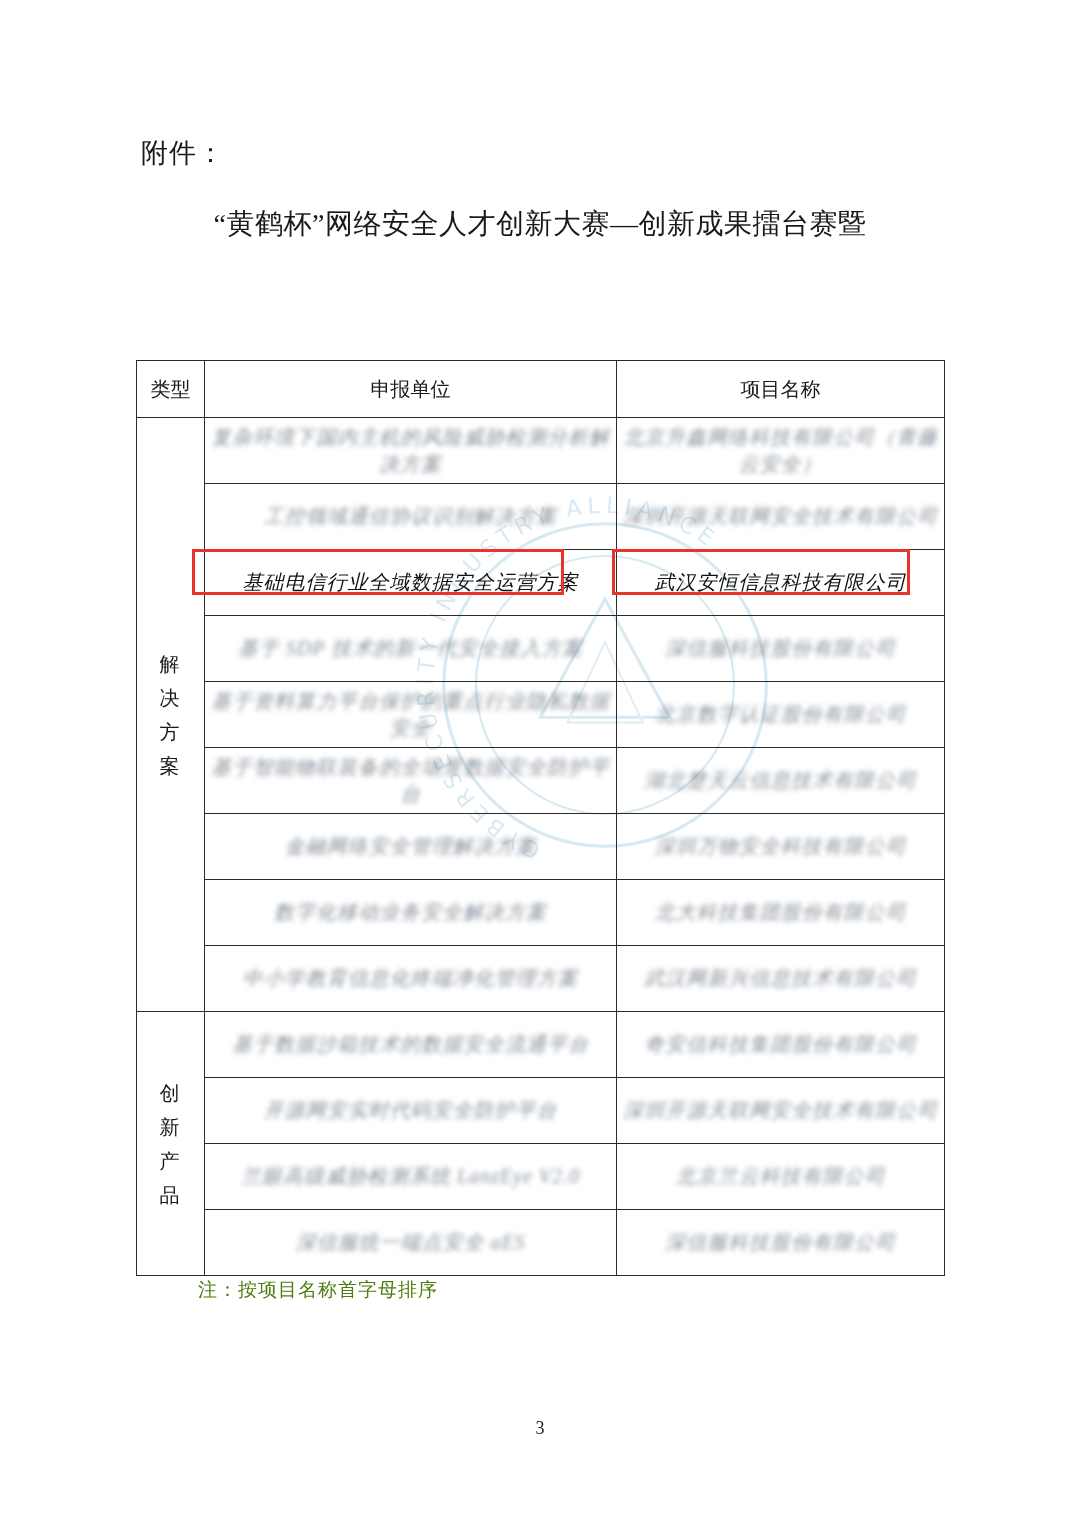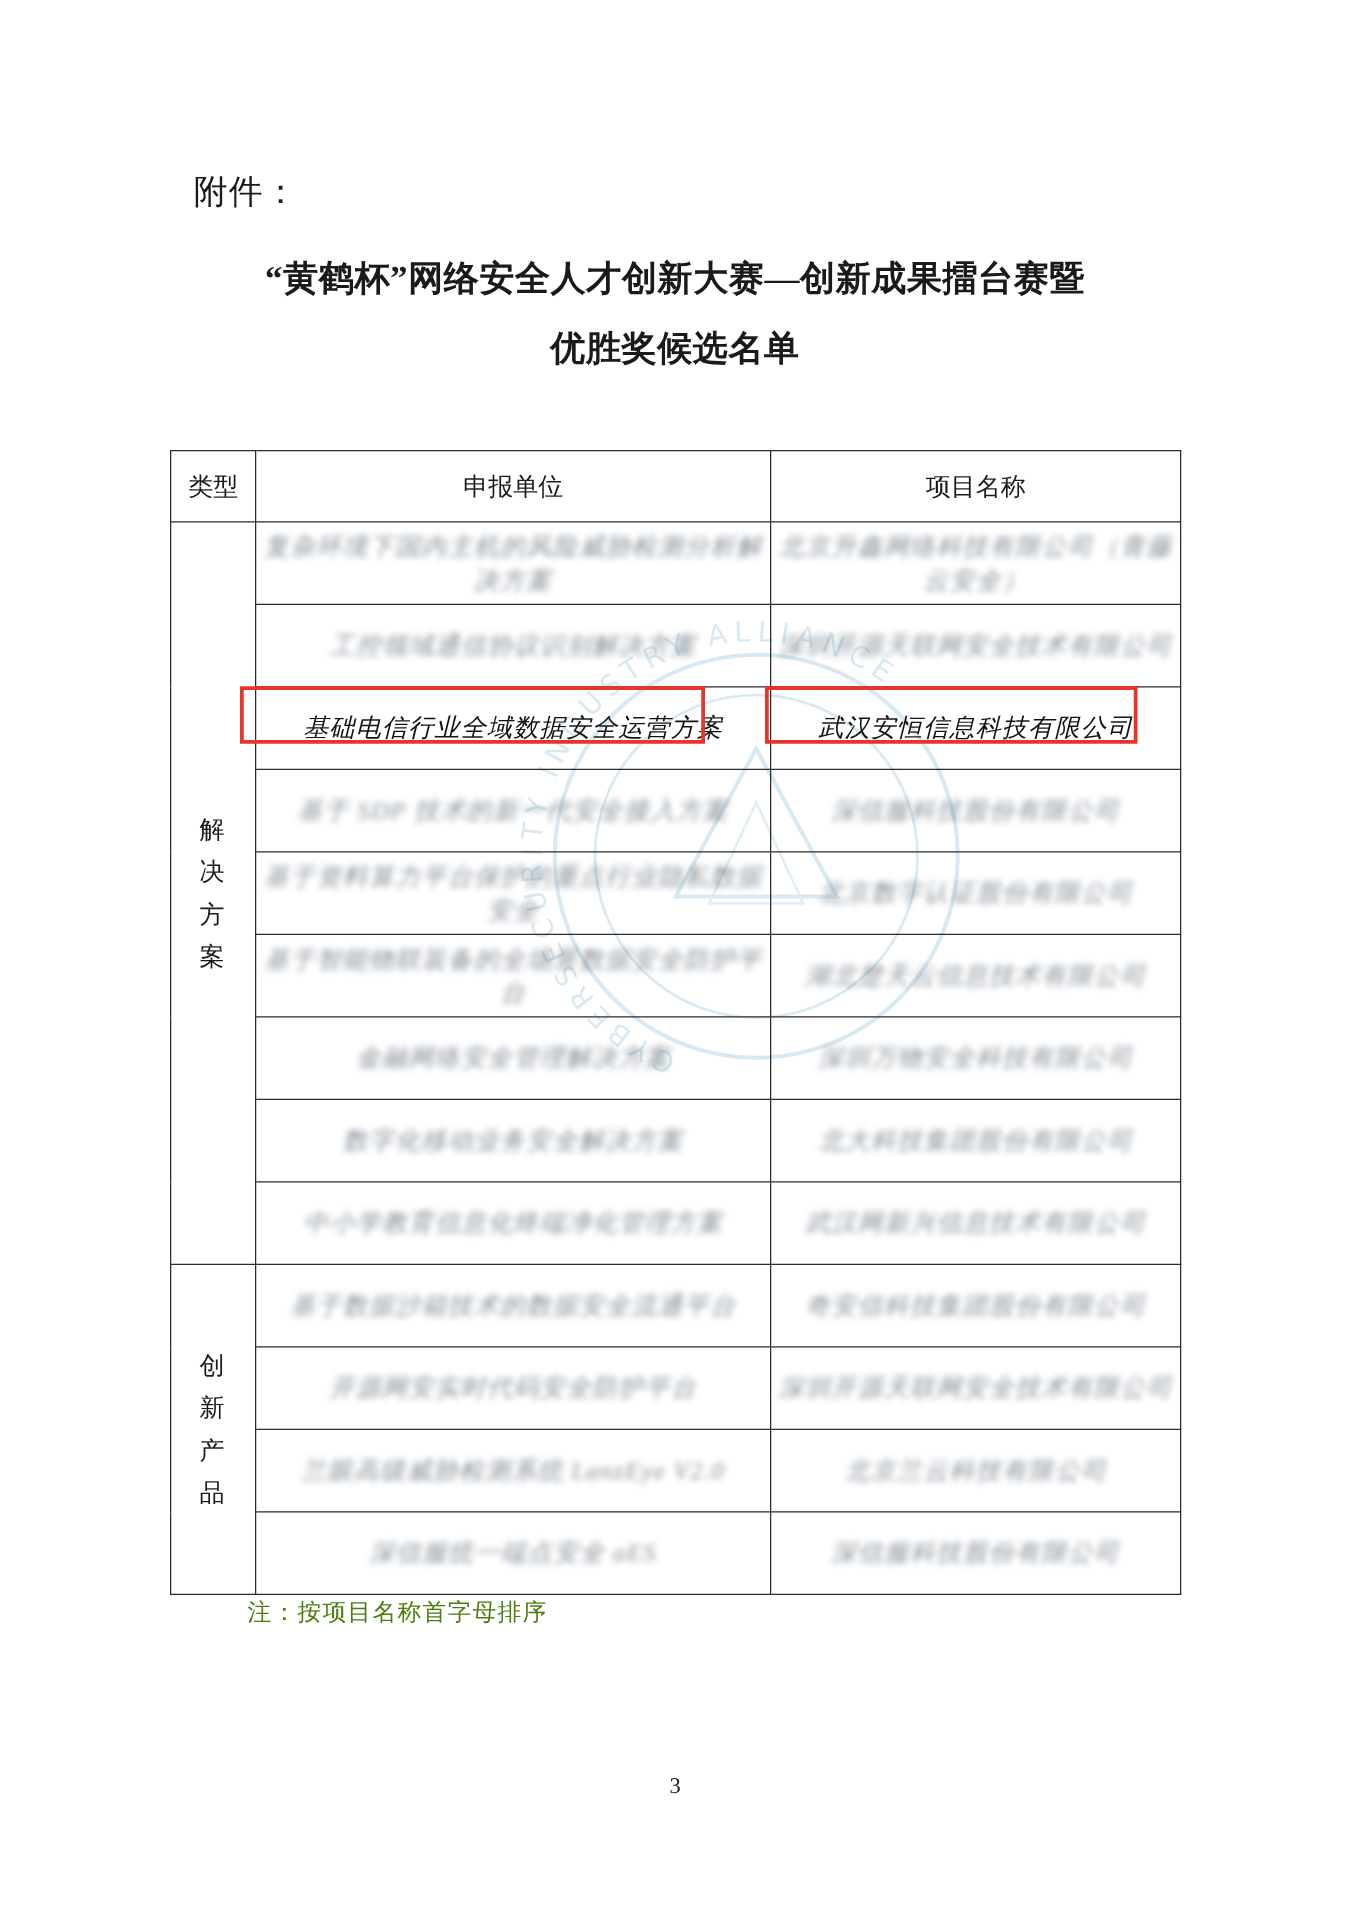--- a/index.html
+++ b/index.html
@@ -11,35 +11,35 @@
     position: relative;
     width: 1080px;
     height: 1526px;
     background: #ffffff;
     font-family: "Liberation Serif", "DejaVu Serif", serif;
     color: #1a1a1a;
     overflow: hidden;
   }
   .attachment-label {
     position: absolute;
-    left: 155px;
+    left: 141px;
     top: 135px;
     font-size: 27px;
     letter-spacing: 1px;
   }
   .title-block {
     position: absolute;
     left: 0;
     top: 196px;
     width: 1080px;
     text-align: center;
   }
   .title-line {
     font-size: 28px;
-    font-weight: bold;
+    font-weight: normal;
     letter-spacing: 0.5px;
     line-height: 56px;
     white-space: nowrap;
   }
   .watermark {
     position: absolute;
     left: 390px;
     top: 470px;
     width: 430px;
     height: 430px;
@@ -122,21 +122,20 @@
 </style>
 </head>
 <body>
 
 <div class="page">
 
   <div class="attachment-label">附件：</div>
 
   <div class="title-block">
     <div class="title-line">“黄鹤杯”网络安全人才创新大赛—创新成果擂台赛暨</div>
-    <div class="title-line">优胜奖候选名单</div>
   </div>
 
   <svg class="watermark" viewBox="0 0 400 400">
     <circle cx="200" cy="200" r="150" fill="none" stroke="#7fb7d6" stroke-width="3"></circle>
     <circle cx="200" cy="200" r="120" fill="none" stroke="#7fb7d6" stroke-width="2"></circle>
     <path d="M200 120 L260 230 L140 230 Z" fill="none" stroke="#7fb7d6" stroke-width="3"></path>
     <path d="M200 160 L235 235 L165 235 Z" fill="none" stroke="#9cc8e0" stroke-width="2"></path>
     <path id="wmpath" d="M200,360 a160,160 0 1,1 0.1,0" fill="none"></path>
     <text font-family="'DejaVu Sans', sans-serif" font-size="21" fill="#7fb7d6" letter-spacing="5">
       <textPath href="#wmpath" startOffset="6%">CYBERSECURITY INDUSTRY ALLIANCE</textPath>

